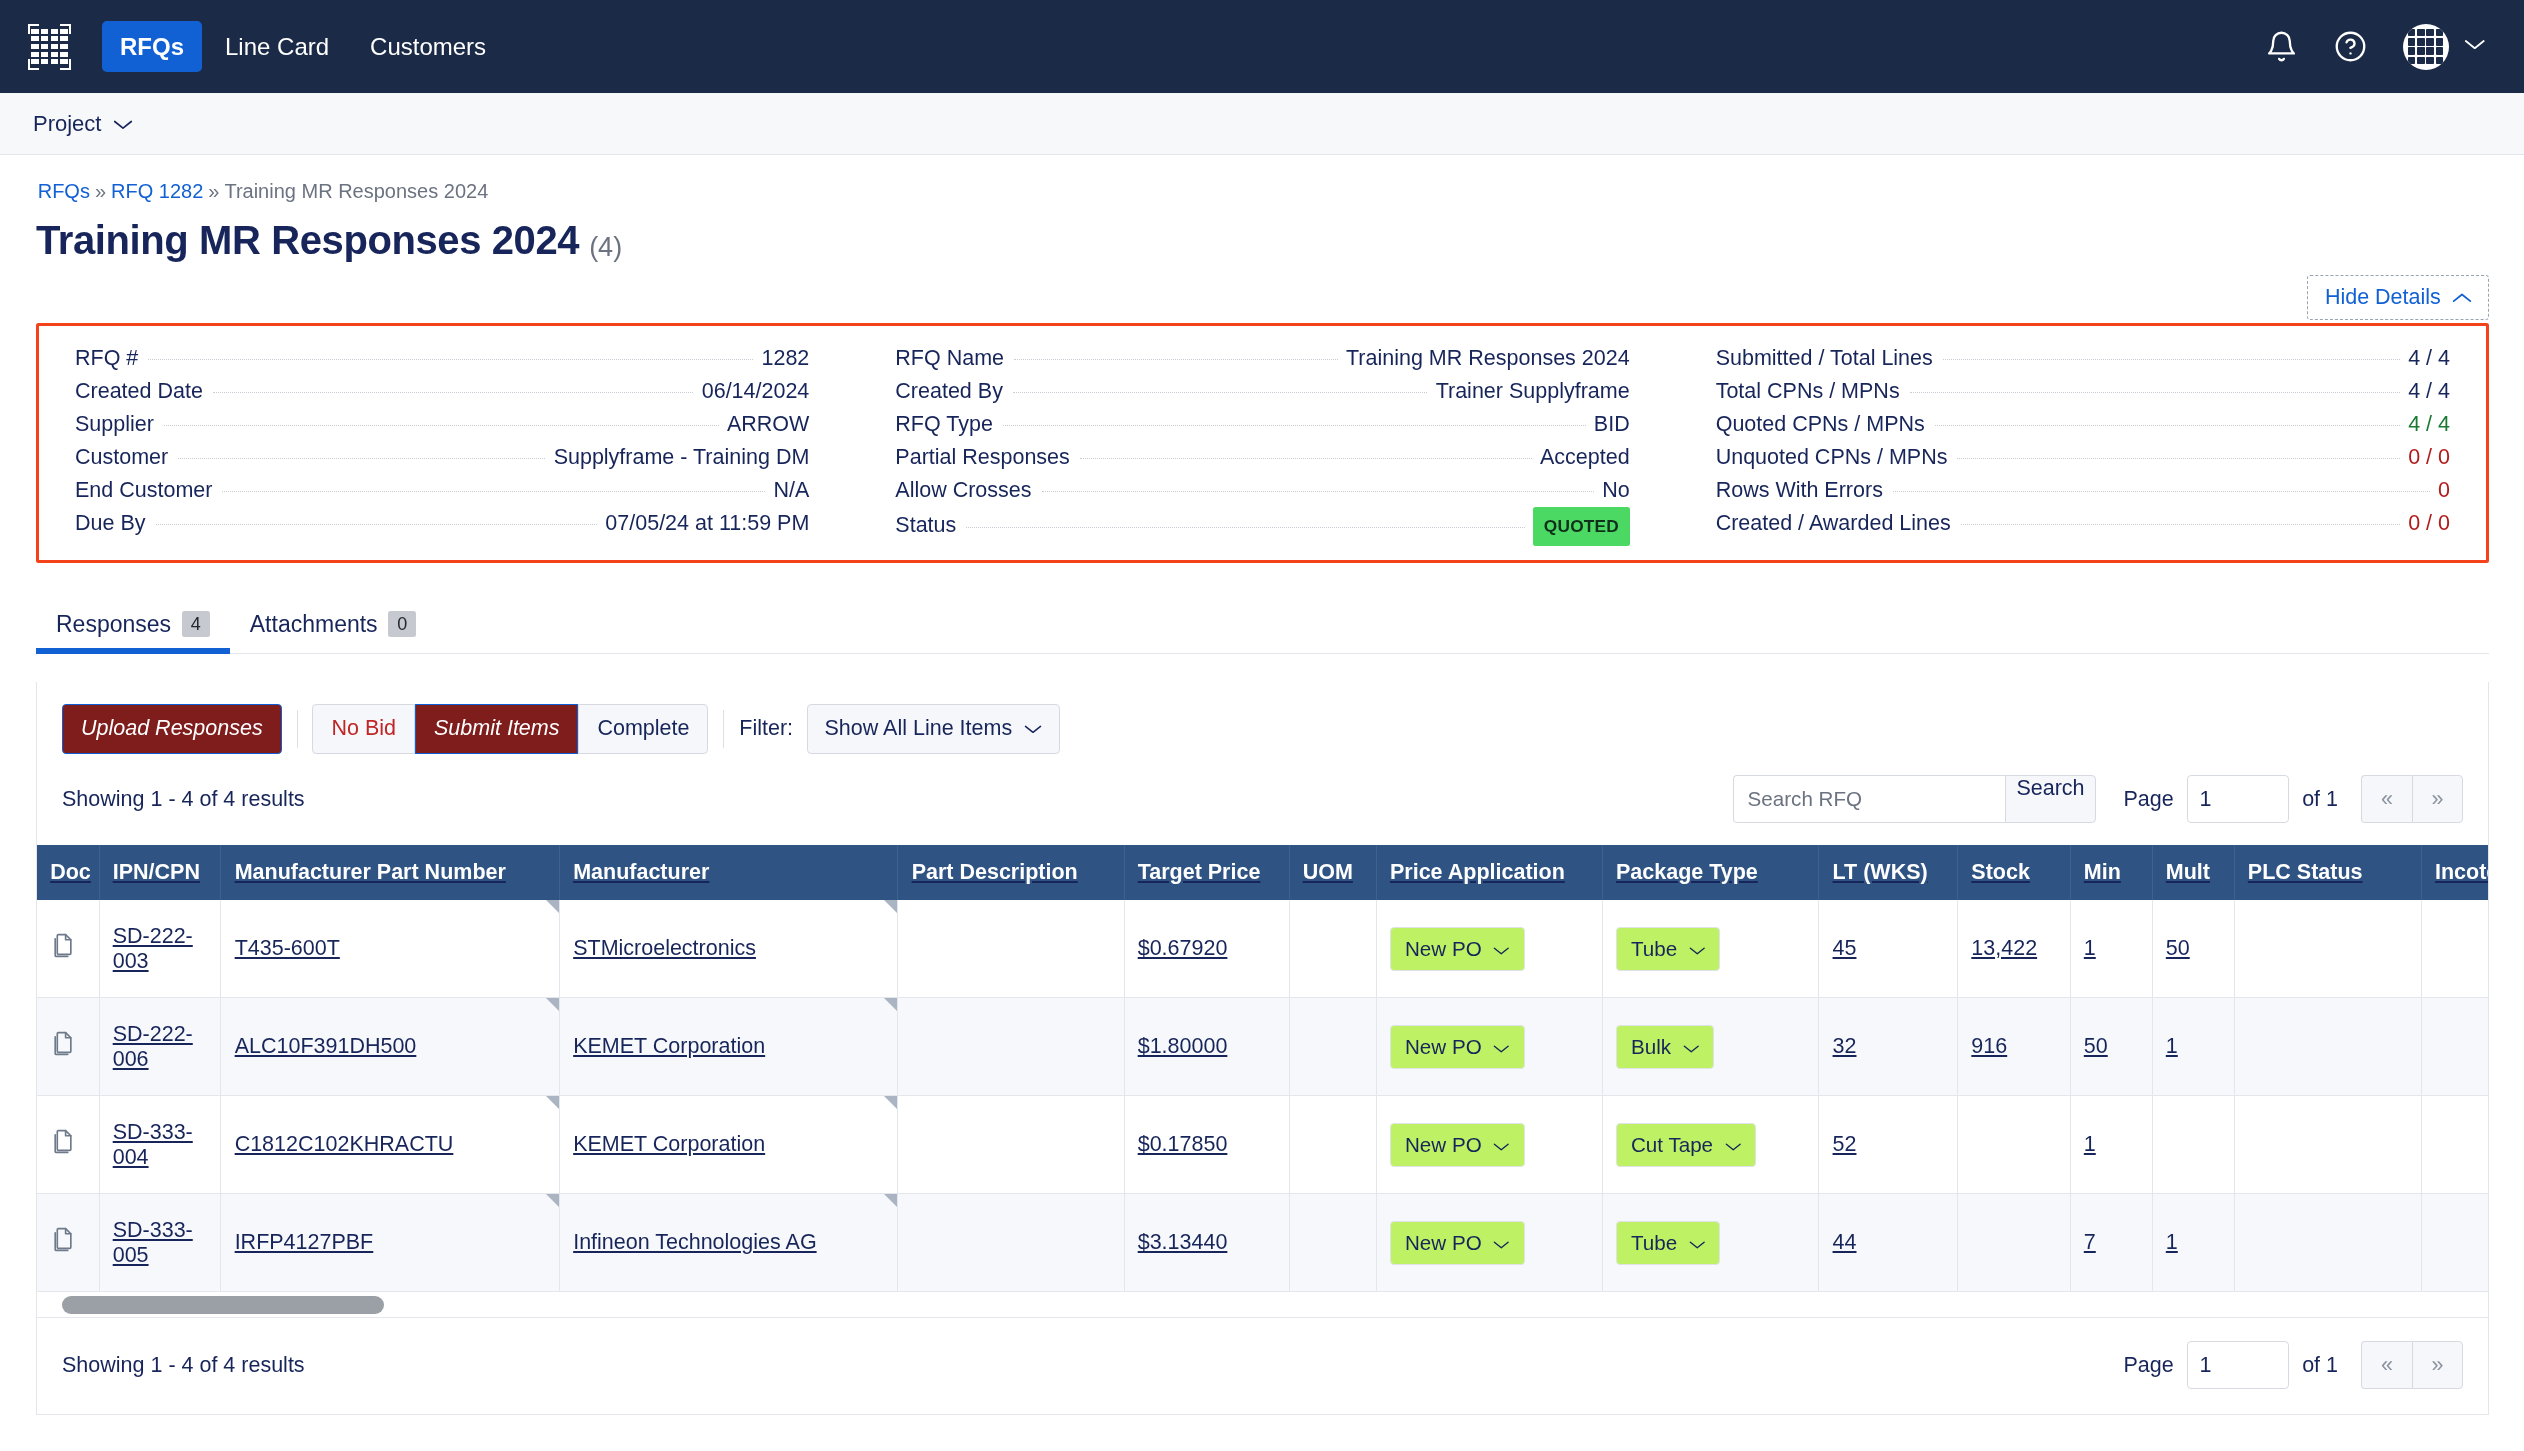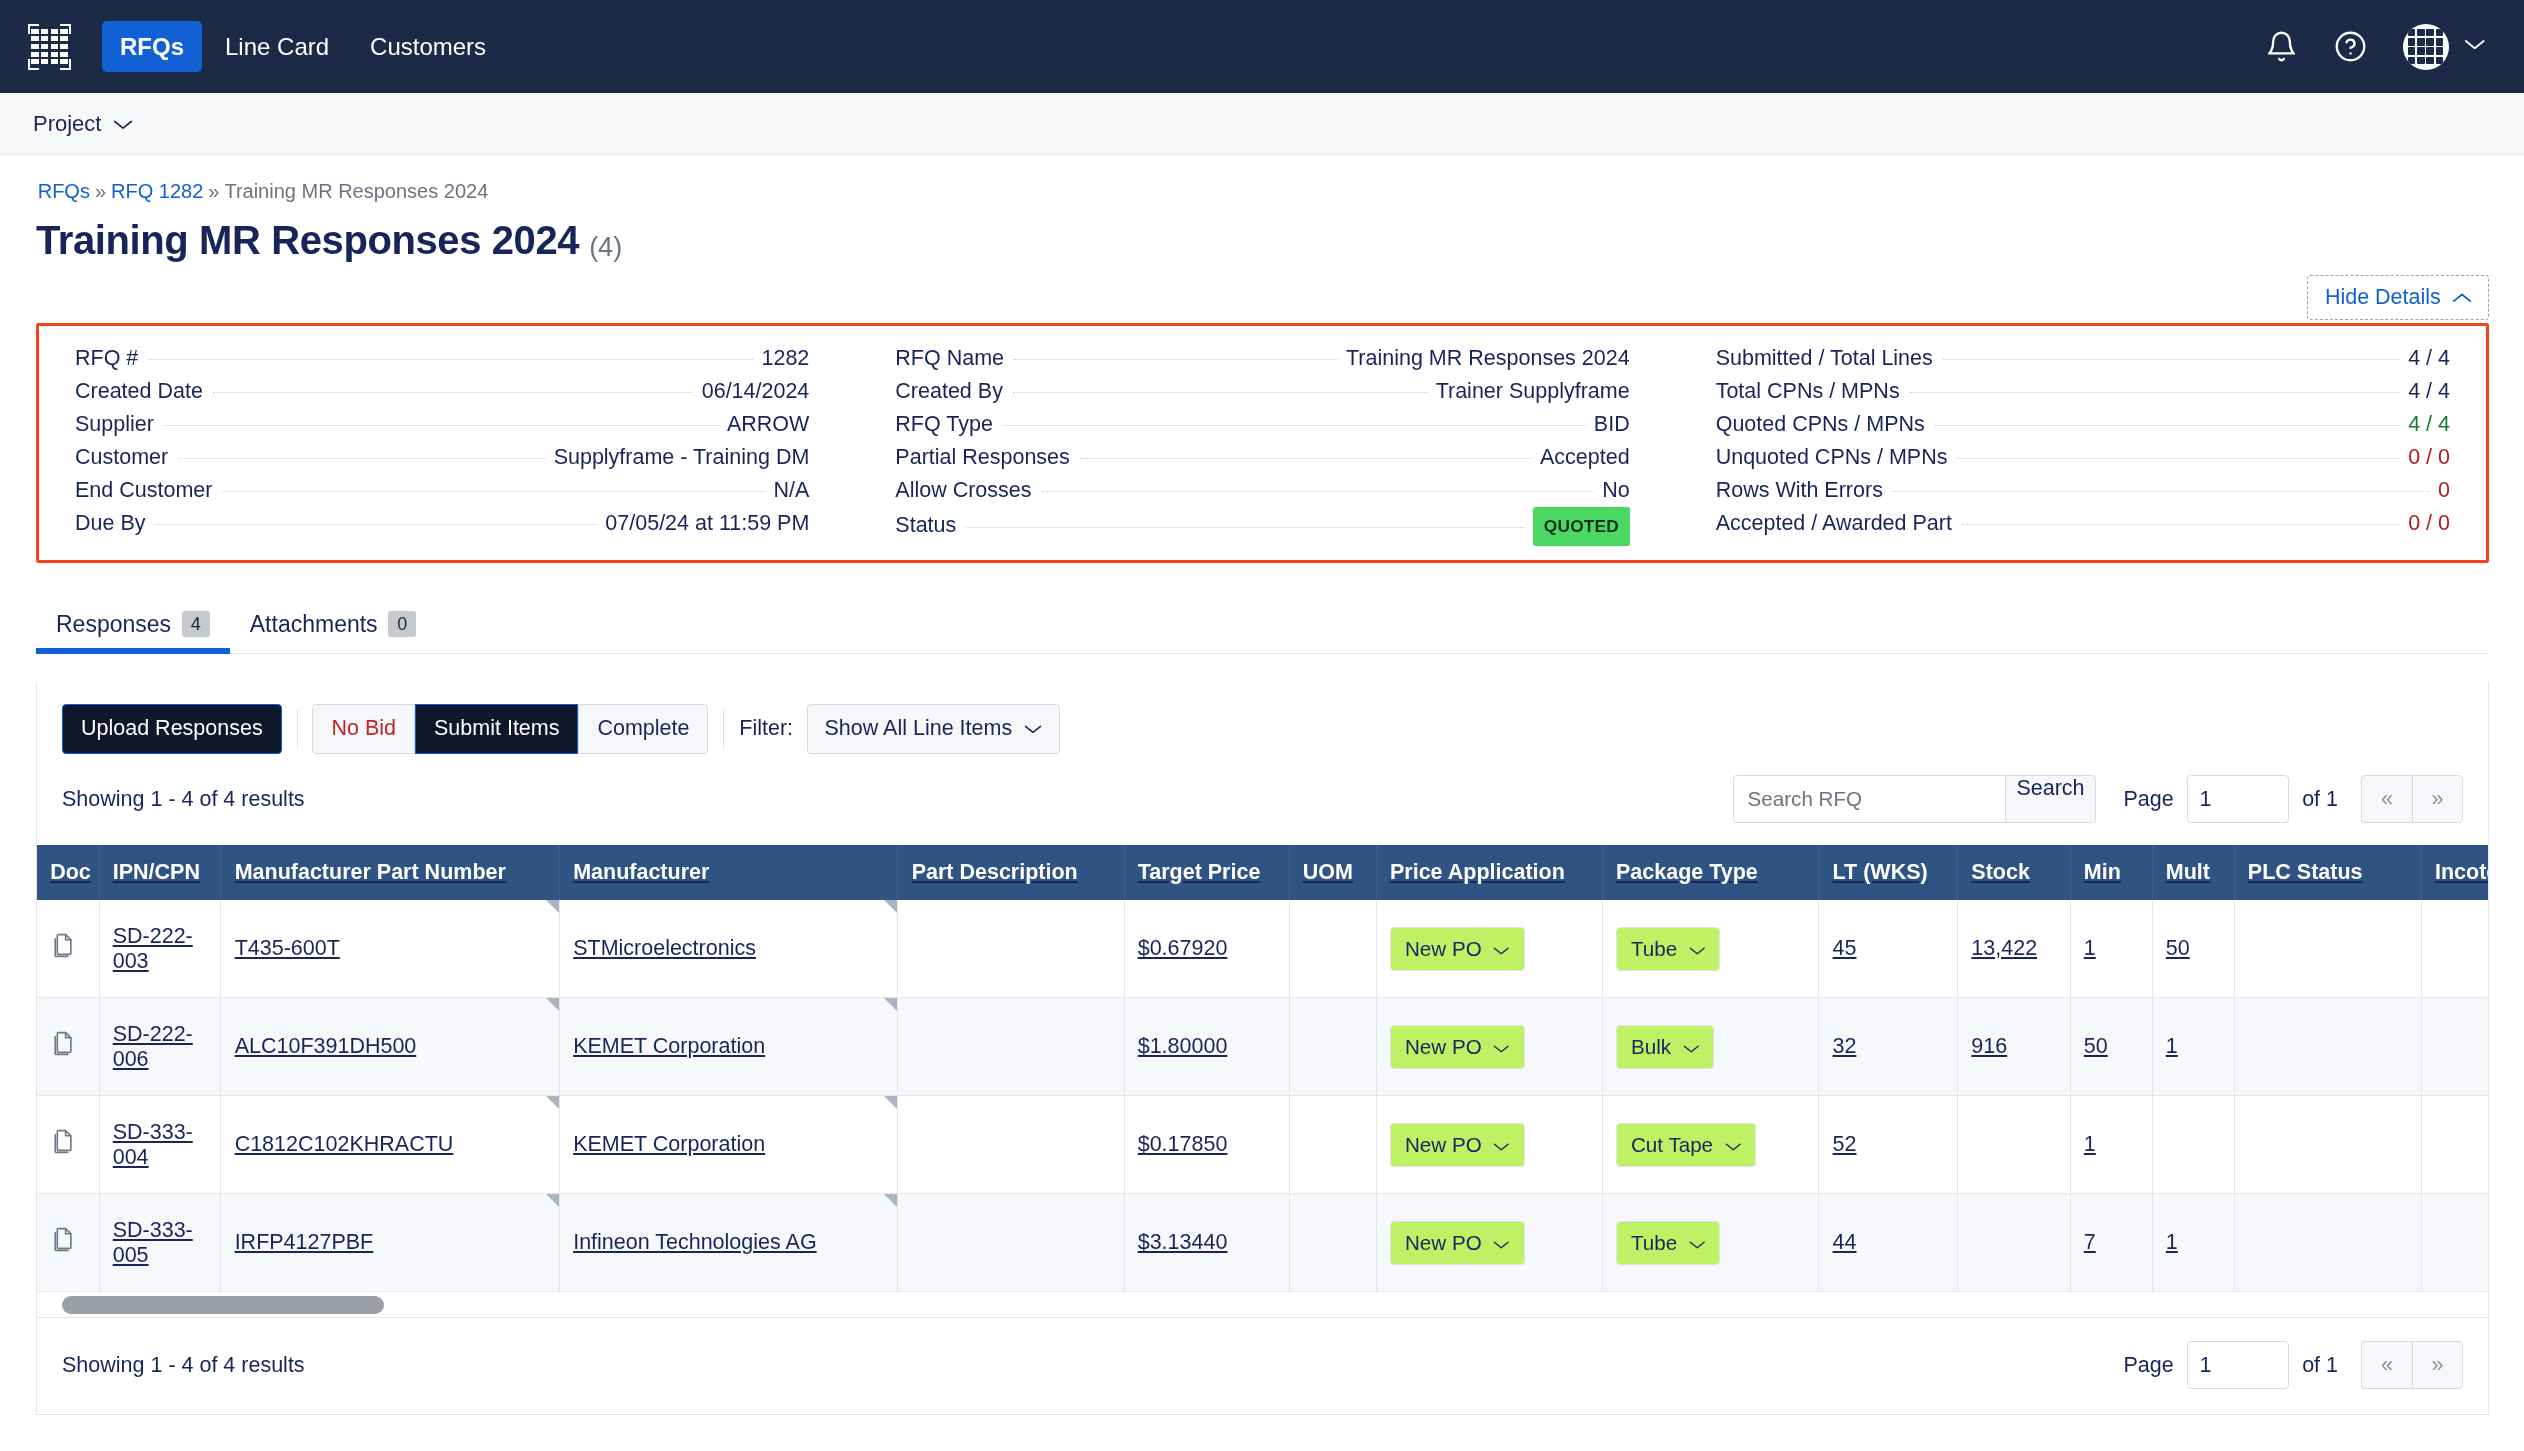--- a/index.html
+++ b/index.html
@@ -114,21 +114,21 @@
   }
 
   
   .card { border: 0.8px solid #e3e6ea; border-top: none; background: #fff; margin-top: 28px; }
 
   .toolbar { display: flex; align-items: center; padding: 22px 25px 21.5px 25px; gap: 0; }
   .btn {
     font-size: 21.5px; border-radius: 4.1px; padding: 11.6px 18px; cursor: pointer;
     border: 0.8px solid transparent; white-space: nowrap;
   }
-  .btn-primary { background: #0f172a; color: #fff; border-color: #0b5ed7; font-weight: 500; }
+  .btn-primary { background: #7f1d1d; color: #fff; border-color: #0b5ed7; font-weight: 500; font-style: italic; }
   .btn-light { background: #f5f7fa; color: #17255a; border-color: #d6dae0; }
   .btn-light.danger { color: #c02626; }
   .vsep { width: 0.8px; height: 38px; background: #dcdfe4; margin: 0 15px; }
   .btn-group { display: flex; }
   .btn-group .btn { border-radius: 0; }
   .btn-group .btn:first-child { border-radius: 4.1px 0 0 4.1px; }
   .btn-group .btn:last-child { border-radius: 0 4.1px 4.1px 0; }
   .filter-label { font-size: 21.5px; color: #17255a; margin-right: 14px; }
   .select-btn {
     background: #f5f7fa; border: 0.8px solid #d6dae0; border-radius: 4.1px;
@@ -410,21 +410,21 @@
         <span class="dlabel">Unquoted CPNs / MPNs</span>
         <span class="dleader"></span>
         <span class="dval red">0 / 0</span>
       </div>
       <div class="drow">
         <span class="dlabel">Rows With Errors</span>
         <span class="dleader"></span>
         <span class="dval red">0</span>
       </div>
       <div class="drow">
-        <span class="dlabel">Accepted / Awarded Part</span>
+        <span class="dlabel">Created / Awarded Lines</span>
         <span class="dleader"></span>
         <span class="dval red">0 / 0</span>
       </div>
     </div>
   </div>
 
   <div class="tabs">
     <div class="tab active">
       <span>Responses</span>
       <span class="tab-badge">4</span>

